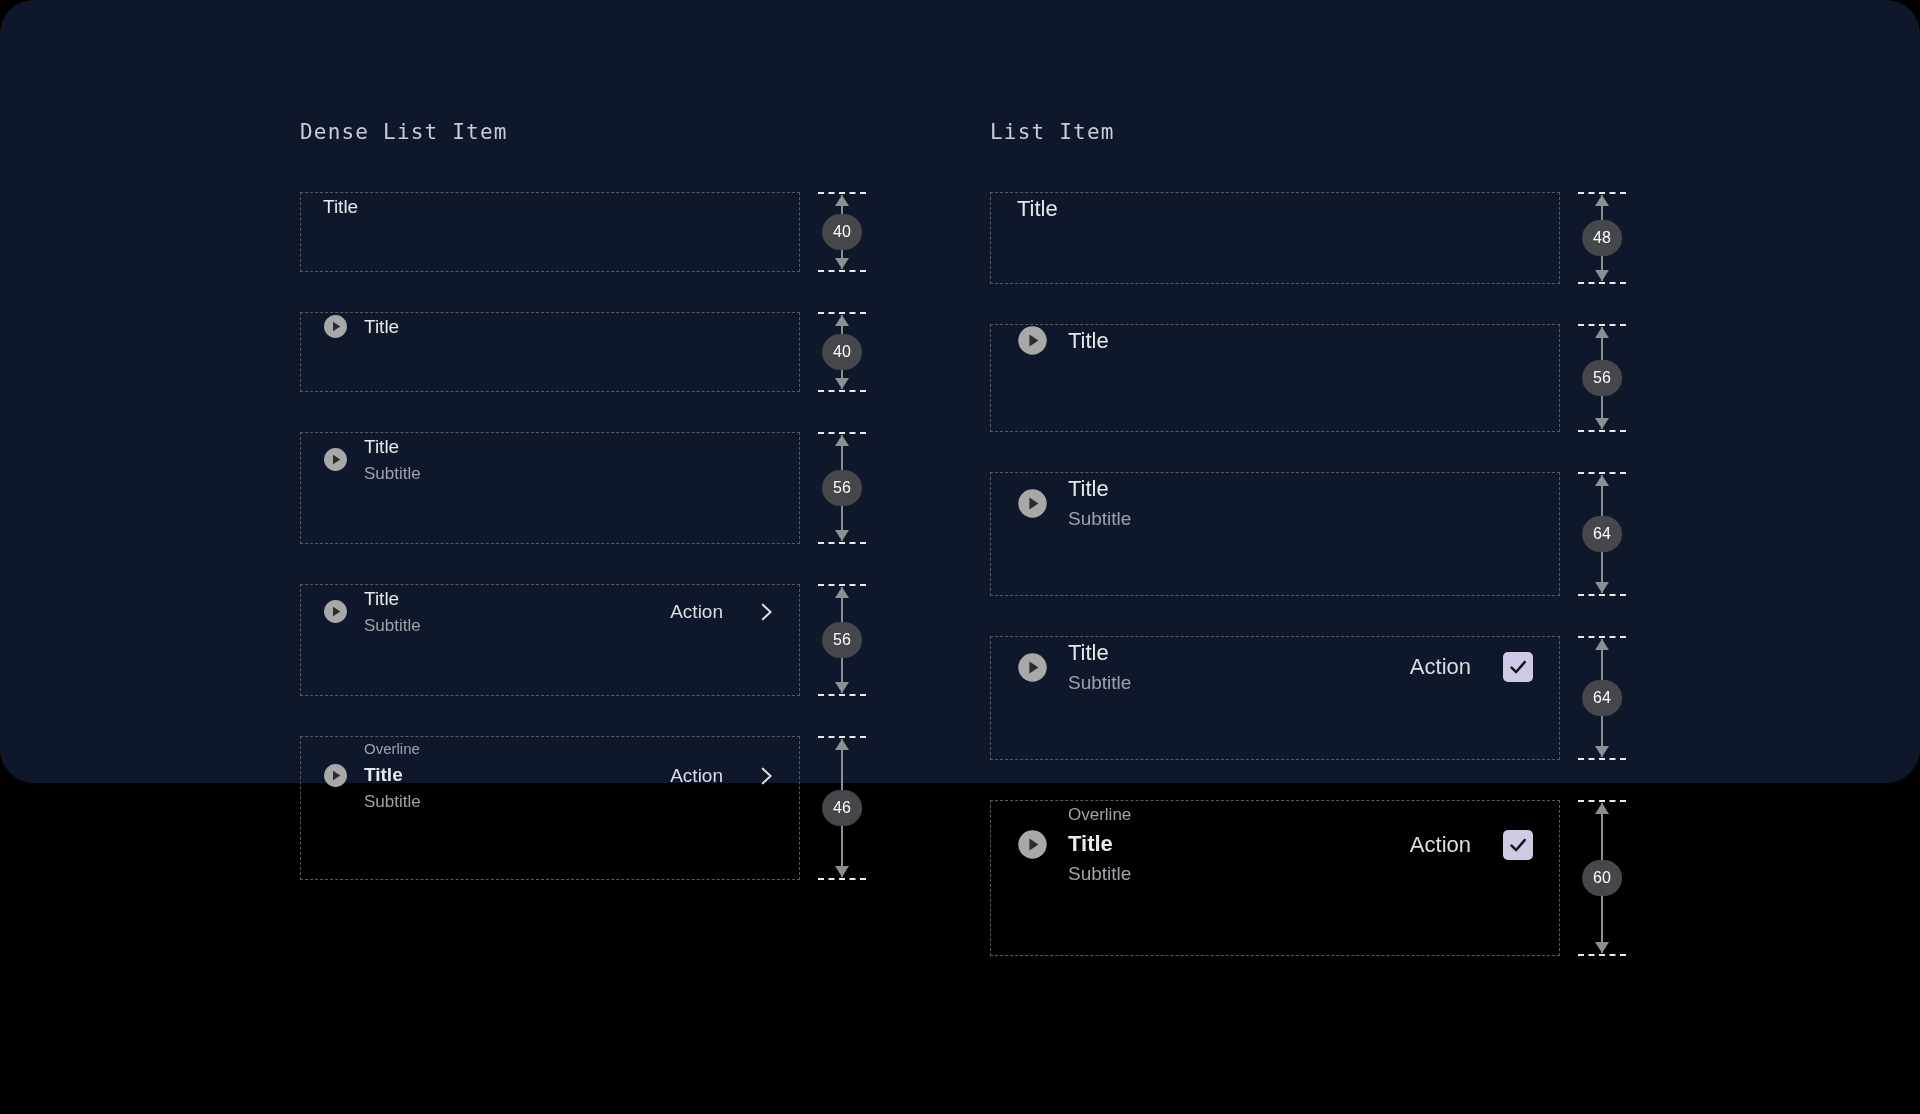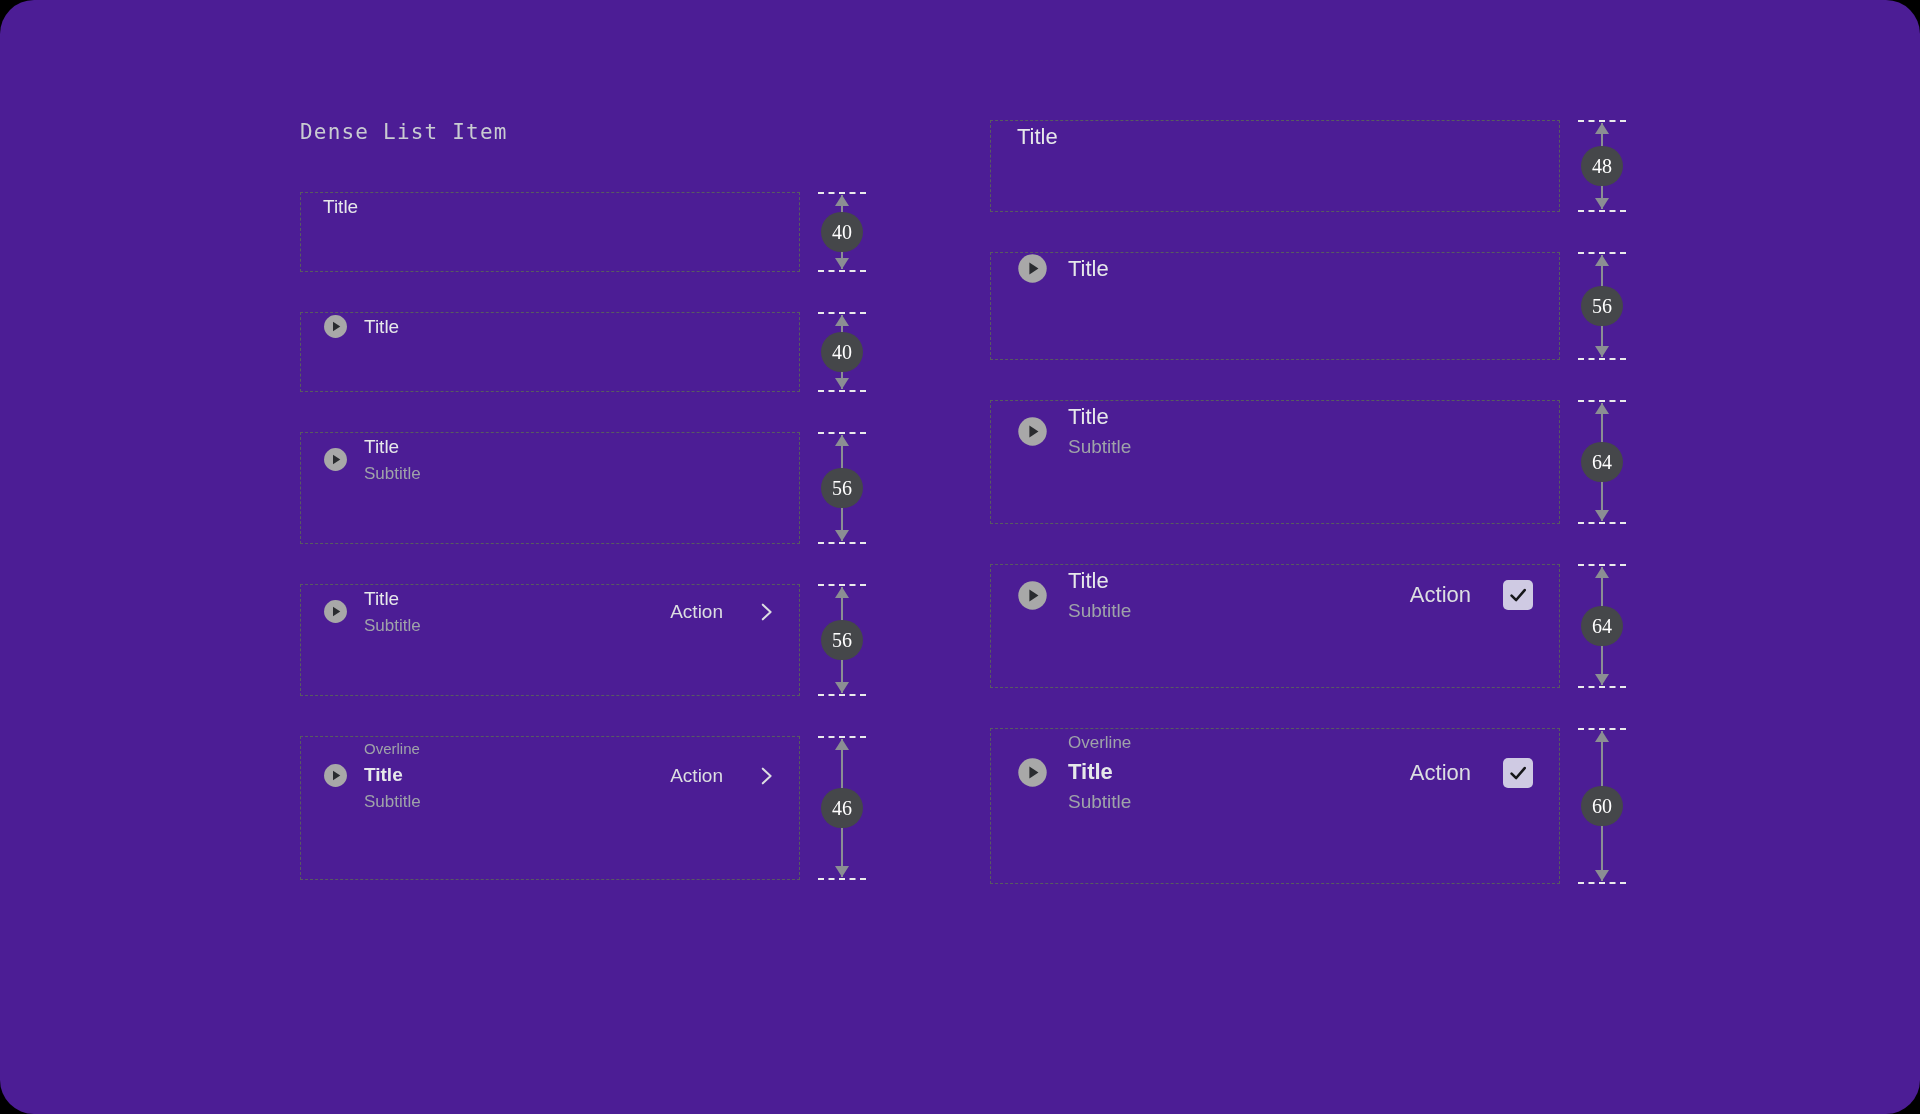--- a/index.html
+++ b/index.html
@@ -9,22 +9,22 @@
     height: 1114px;
     background: #000000;
     font-family: "Liberation Sans", sans-serif;
     overflow: hidden;
   }
 
   .card {
     position: absolute;
     left: 0; top: 0;
     width: 1920px;
-    height: 1114px;
-    background: #4c1d95;
+    height: 783px;
+    background: #0f172a;
     border-radius: 34px;
   }
 
   .columns {
     position: absolute;
     left: 0; top: 0;
     width: 100%;
     height: 100%;
   }
 
@@ -96,22 +96,22 @@
 
   .gauge .badge {
     position: absolute;
     left: 50%;
     top: 50%;
     transform: translate(-50%, -50%);
     background: #45474a;
     color: #ffffff;
     border-radius: 999px;
     padding: 10px 11px;
-    font-family: Liberation Serif, serif;
-    font-size: 20px;
+    font-family: Liberation Sans, sans-serif;
+    font-size: 16px;
     line-height: 1;
     white-space: nowrap;
   }
 
   
   .item {
     display: flex;
     align-items: center;
     width: 100%;
   }
@@ -309,20 +309,21 @@
             <span class="cap top"></span>
             <span class="cap bot"></span>
             <span class="shaft"></span>
             <span class="head up"></span>
             <span class="head down"></span>
             <span class="badge">46</span>
           </div>
         </div>
       </div>
       <div class="column regular">
+        <div class="col-title">List Item</div>
         <div class="spec-row">
           <div class="spec-box h48">
             <div class="item">
               <div class="item-text">
                 <span class="title">Title</span>
               </div>
             </div>
           </div>
           <div class="gauge">
             <span class="cap top"></span>

